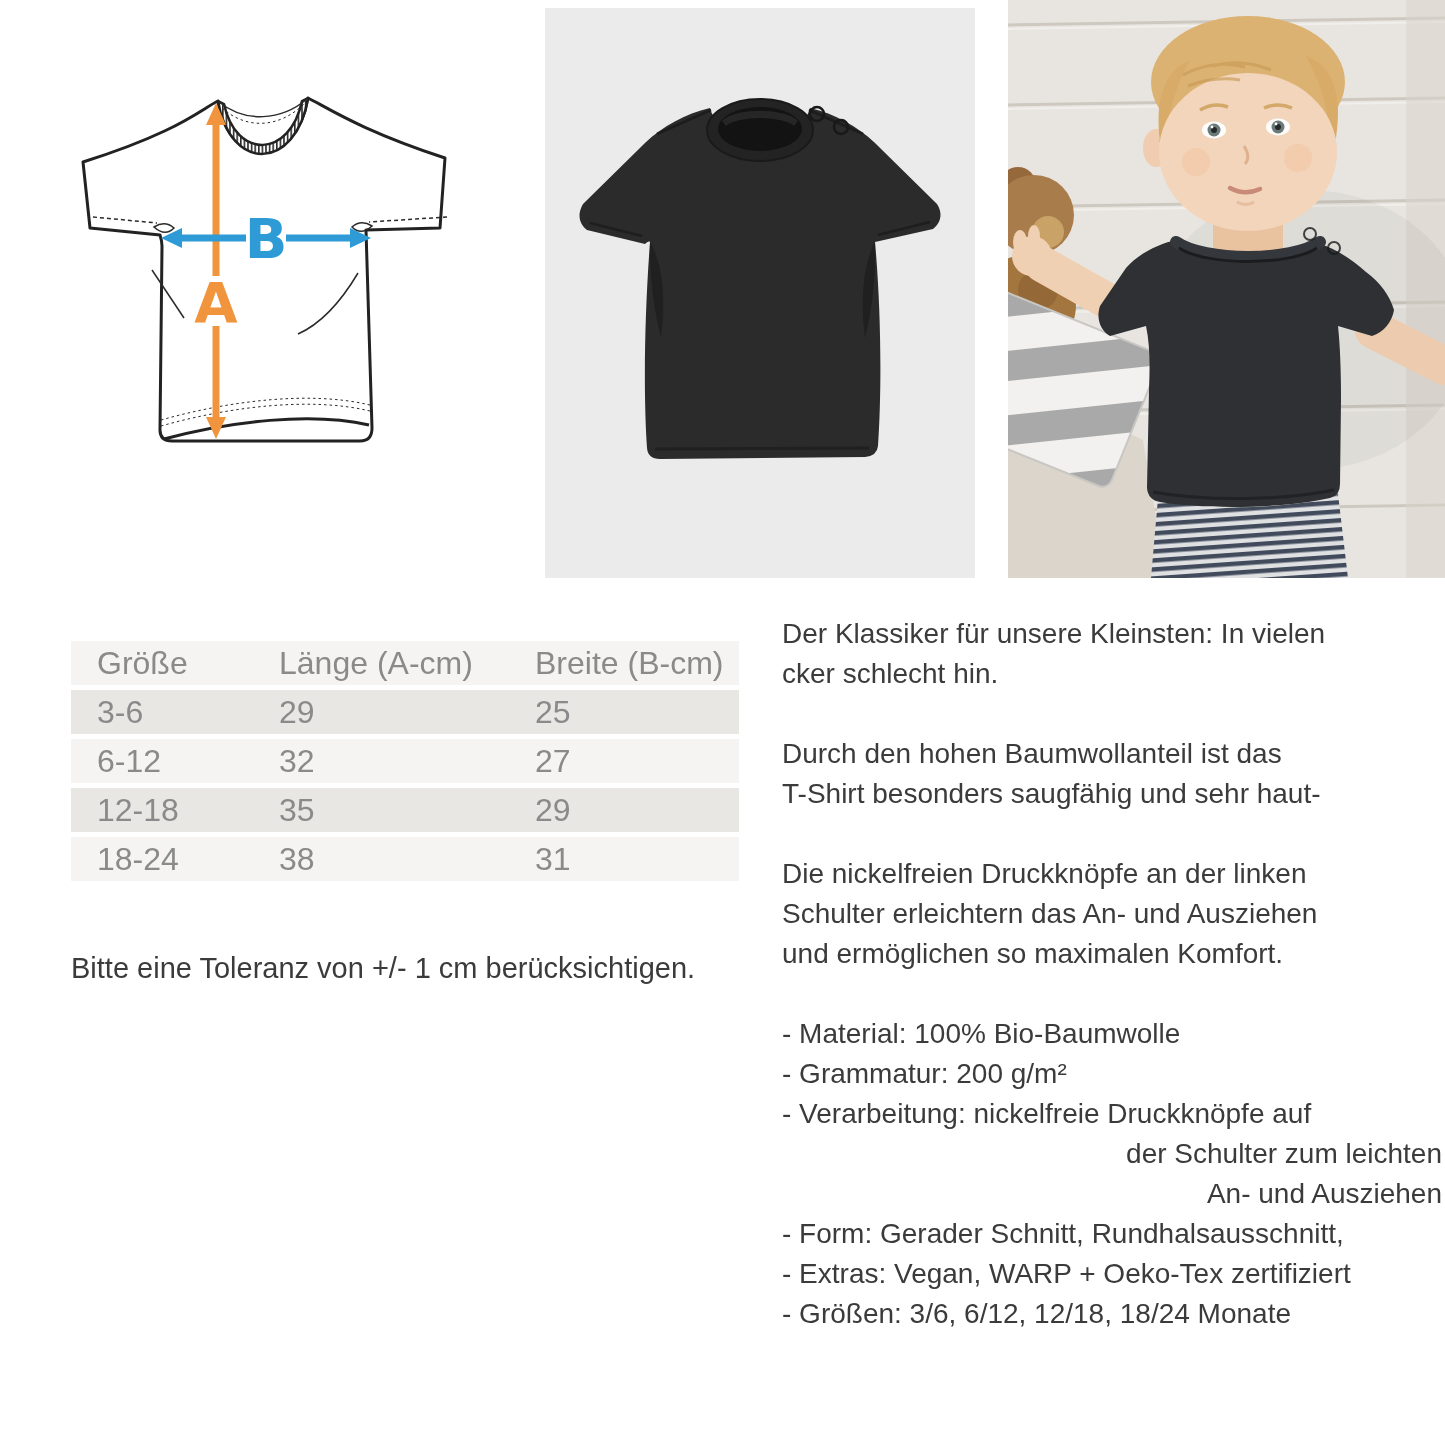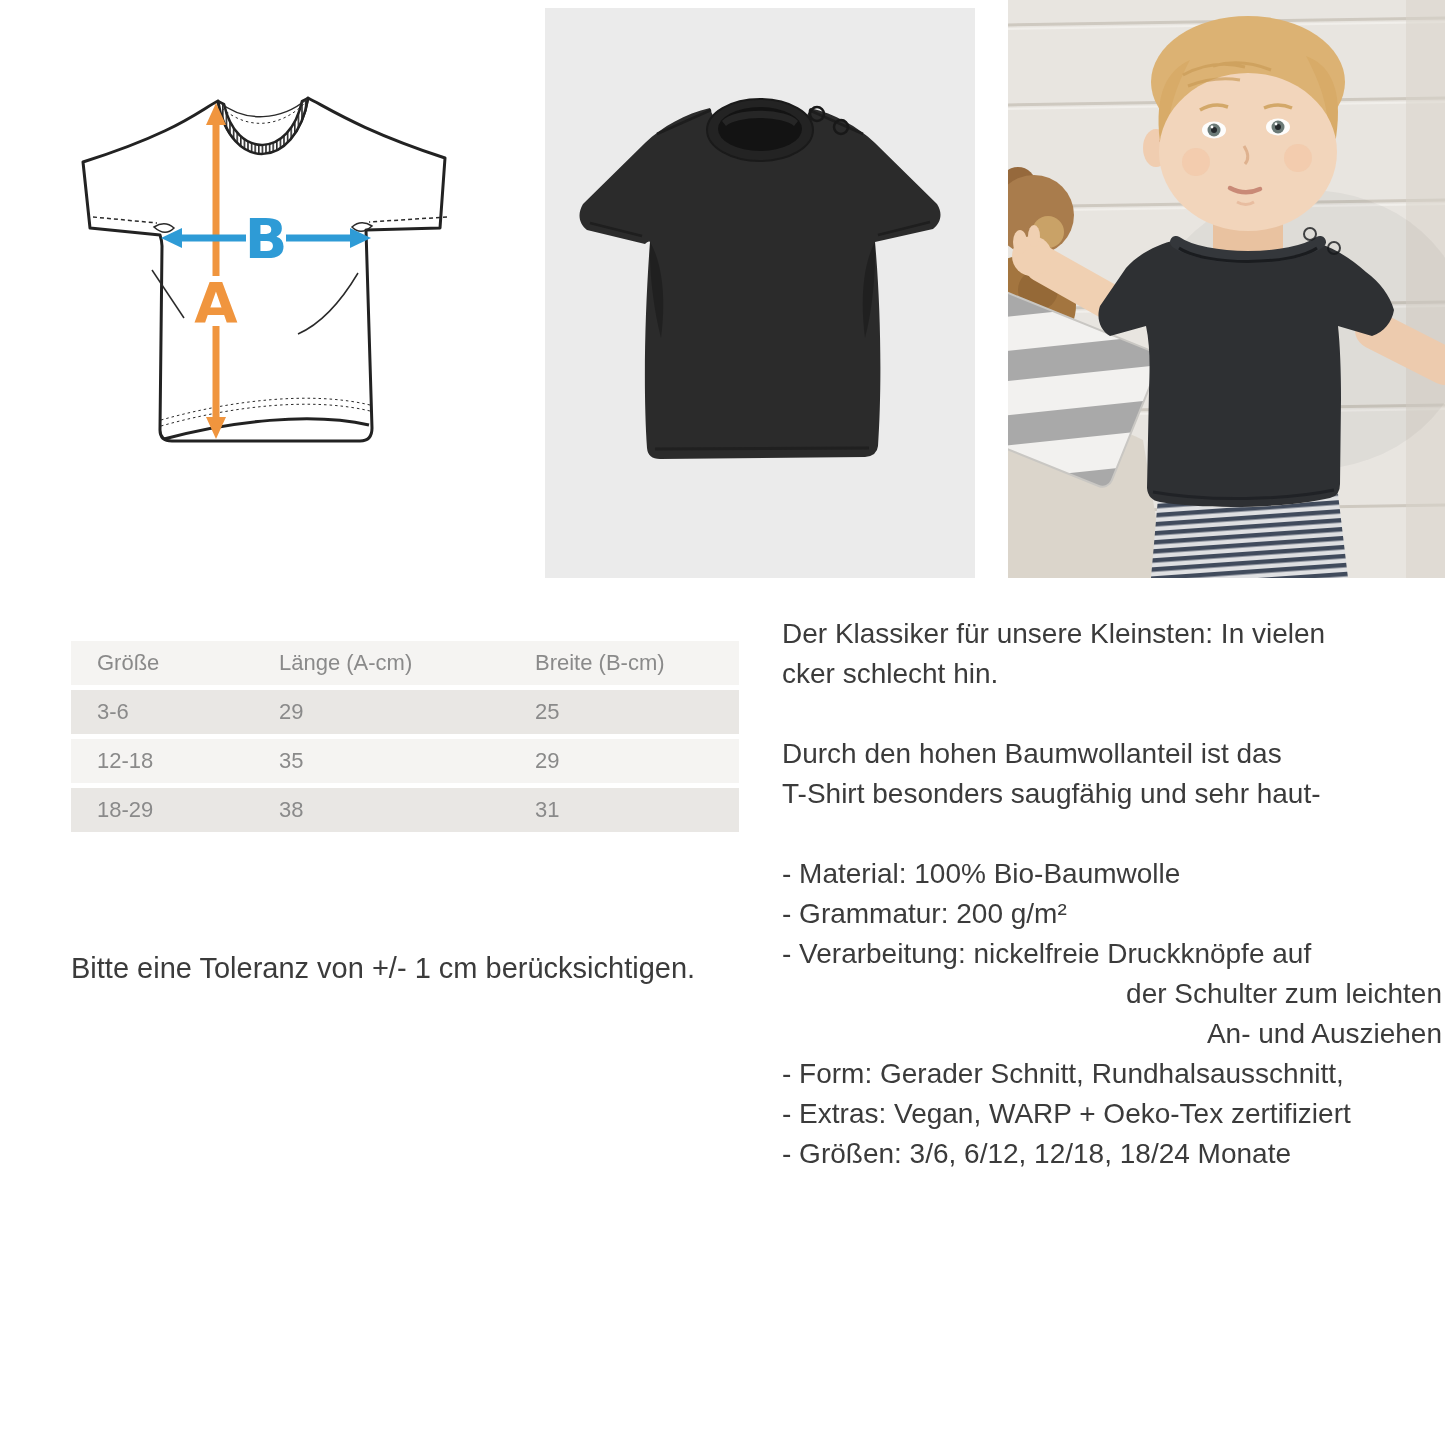--- a/index.html
+++ b/index.html
@@ -14,21 +14,21 @@
   
   #drawing{left:60px;top:70px;width:420px;height:420px;}
 
   
   #product-photo{left:545px;top:8px;width:430px;height:570px;}
   #model-photo{left:1008px;top:0px;width:437px;height:578px;}
 
   
   table.size-table{position:absolute;left:71px;top:636px;width:668px;
     border-collapse:separate;border-spacing:0 5px;
-    font-size:22px;color:var(--c-table-text);}
+    font-size:32px;color:var(--c-table-text);}
   .size-table th,.size-table td{font-weight:400;text-align:left;height:44px;
     padding:0 0 0 26px;white-space:nowrap;}
   .size-table thead tr{background:var(--c-row-light);}
   .size-table tbody tr:nth-child(odd){background:var(--c-row-dark);}
   .size-table tbody tr:nth-child(even){background:var(--c-row-light);}
   .size-table col.c1{width:182px;} .size-table col.c2{width:256px;} .size-table col.c3{width:230px;}
 
   
   #tolerance{left:71px;top:948px;width:668px;text-align:left;
     font-size:29px;line-height:40px;color:var(--c-text);}
@@ -273,42 +273,52 @@
       <th>Breite (B-cm)</th>
     </tr>
   </thead>
   <tbody>
       <tr>
         <td>3-6</td>
         <td>29</td>
         <td>25</td>
       </tr>
       <tr>
+        <td>6-12</td>
+        <td>32</td>
+        <td>27</td>
+      </tr>
+      <tr>
         <td>12-18</td>
         <td>35</td>
         <td>29</td>
       </tr>
       <tr>
-        <td>18-29</td>
+        <td>18-24</td>
         <td>38</td>
         <td>31</td>
       </tr>
     </tbody>
 </table>
 
 <div id="tolerance" class="abs">Bitte eine Toleranz von +/- 1 cm berücksichtigen.</div>
 
 <div id="description" class="abs">
     <div class="para">
       <div class="line">Der Klassiker für unsere Kleinsten: In vielen</div>
       <div class="line">cker schlecht hin.</div>
     </div>
     <div class="para">
       <div class="line">Durch den hohen Baumwollanteil ist das</div>
       <div class="line">T-Shirt besonders saugfähig und sehr haut-</div>
+    </div>
+    <div class="para">
+      <div class="line">Die nickelfreien Druckknöpfe an der linken</div>
+      <div class="line">Schulter erleichtern das An- und Ausziehen</div>
+      <div class="line">und ermöglichen so maximalen Komfort.</div>
     </div>
     <div class="para">
       <div class="line">- Material: 100% Bio-Baumwolle</div>
       <div class="line">- Grammatur: 200 g/m²</div>
       <div class="line">- Verarbeitung: nickelfreie Druckknöpfe auf</div>
       <div class="line indent">der Schulter zum leichten</div>
       <div class="line indent">An- und Ausziehen</div>
       <div class="line">- Form: Gerader Schnitt, Rundhalsausschnitt,</div>
       <div class="line">- Extras: Vegan, WARP + Oeko-Tex zertifiziert</div>
       <div class="line">- Größen: 3/6, 6/12, 12/18, 18/24 Monate</div>

